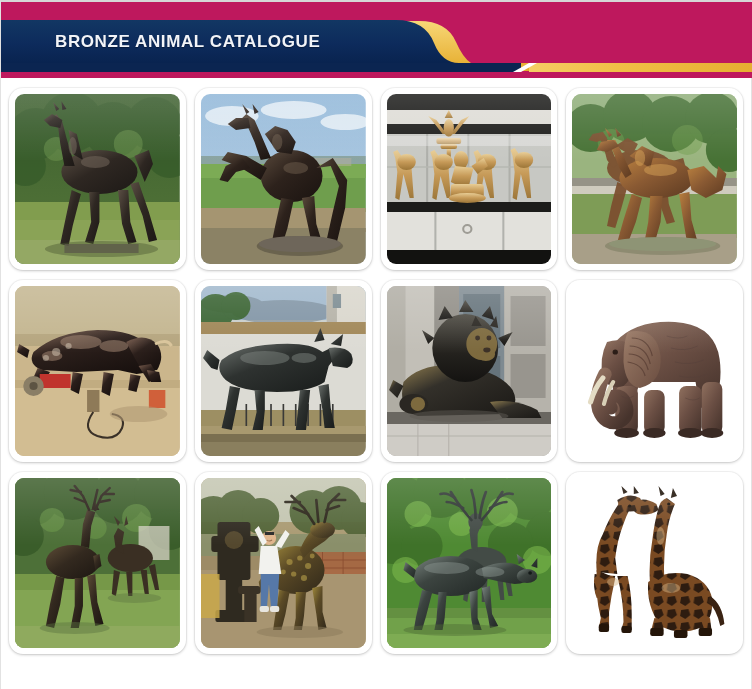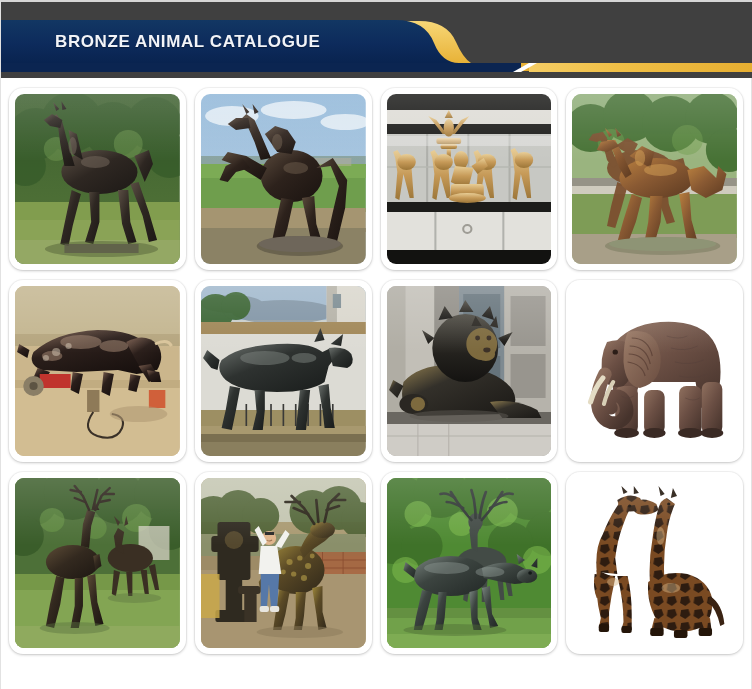--- a/index.html
+++ b/index.html
@@ -22,21 +22,21 @@
     border-left: 1px solid #e2e2e2;
     border-right: 1px solid #e2e2e2;
   }
 
   
   .banner {
     position: relative;
     width: 752px;
     height: 76px;
     overflow: hidden;
-    background: #404040;
+    background: #be185d;
   }
 
   .banner svg { display: block; }
 
   .banner-title {
     position: absolute;
     left: 54px;
     top: 30px;
     font-size: 17px;
     font-weight: bold;

